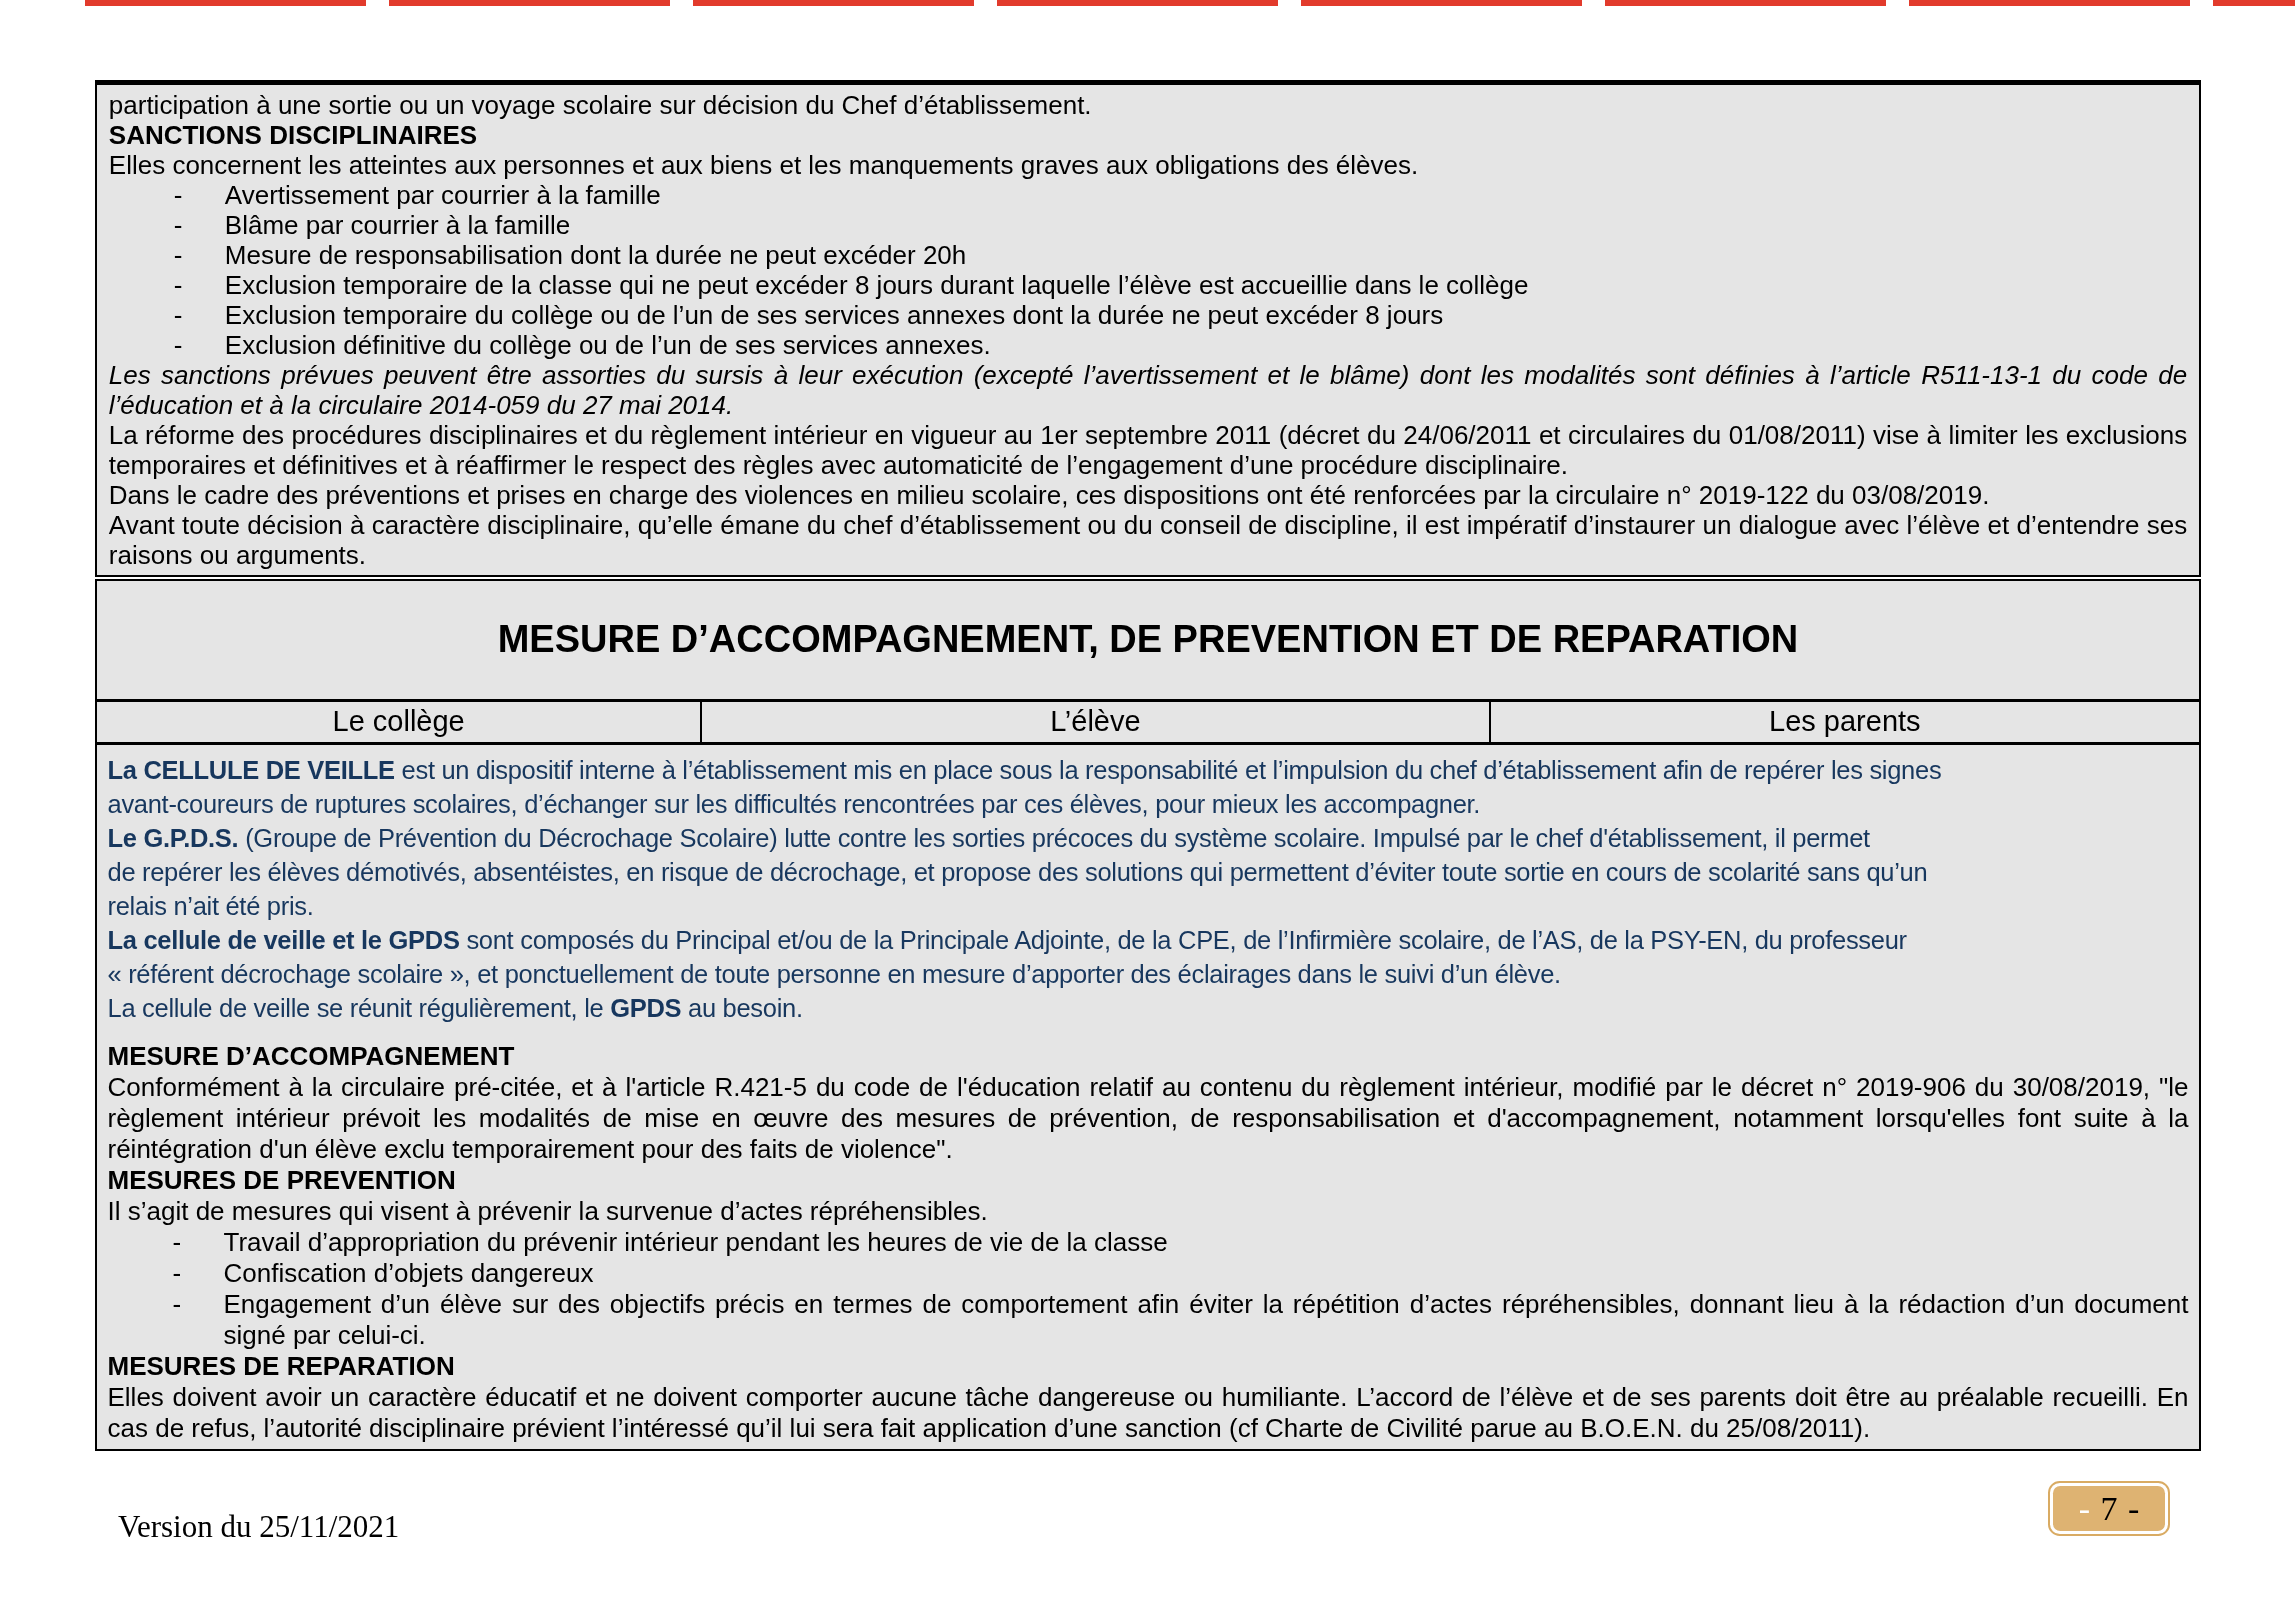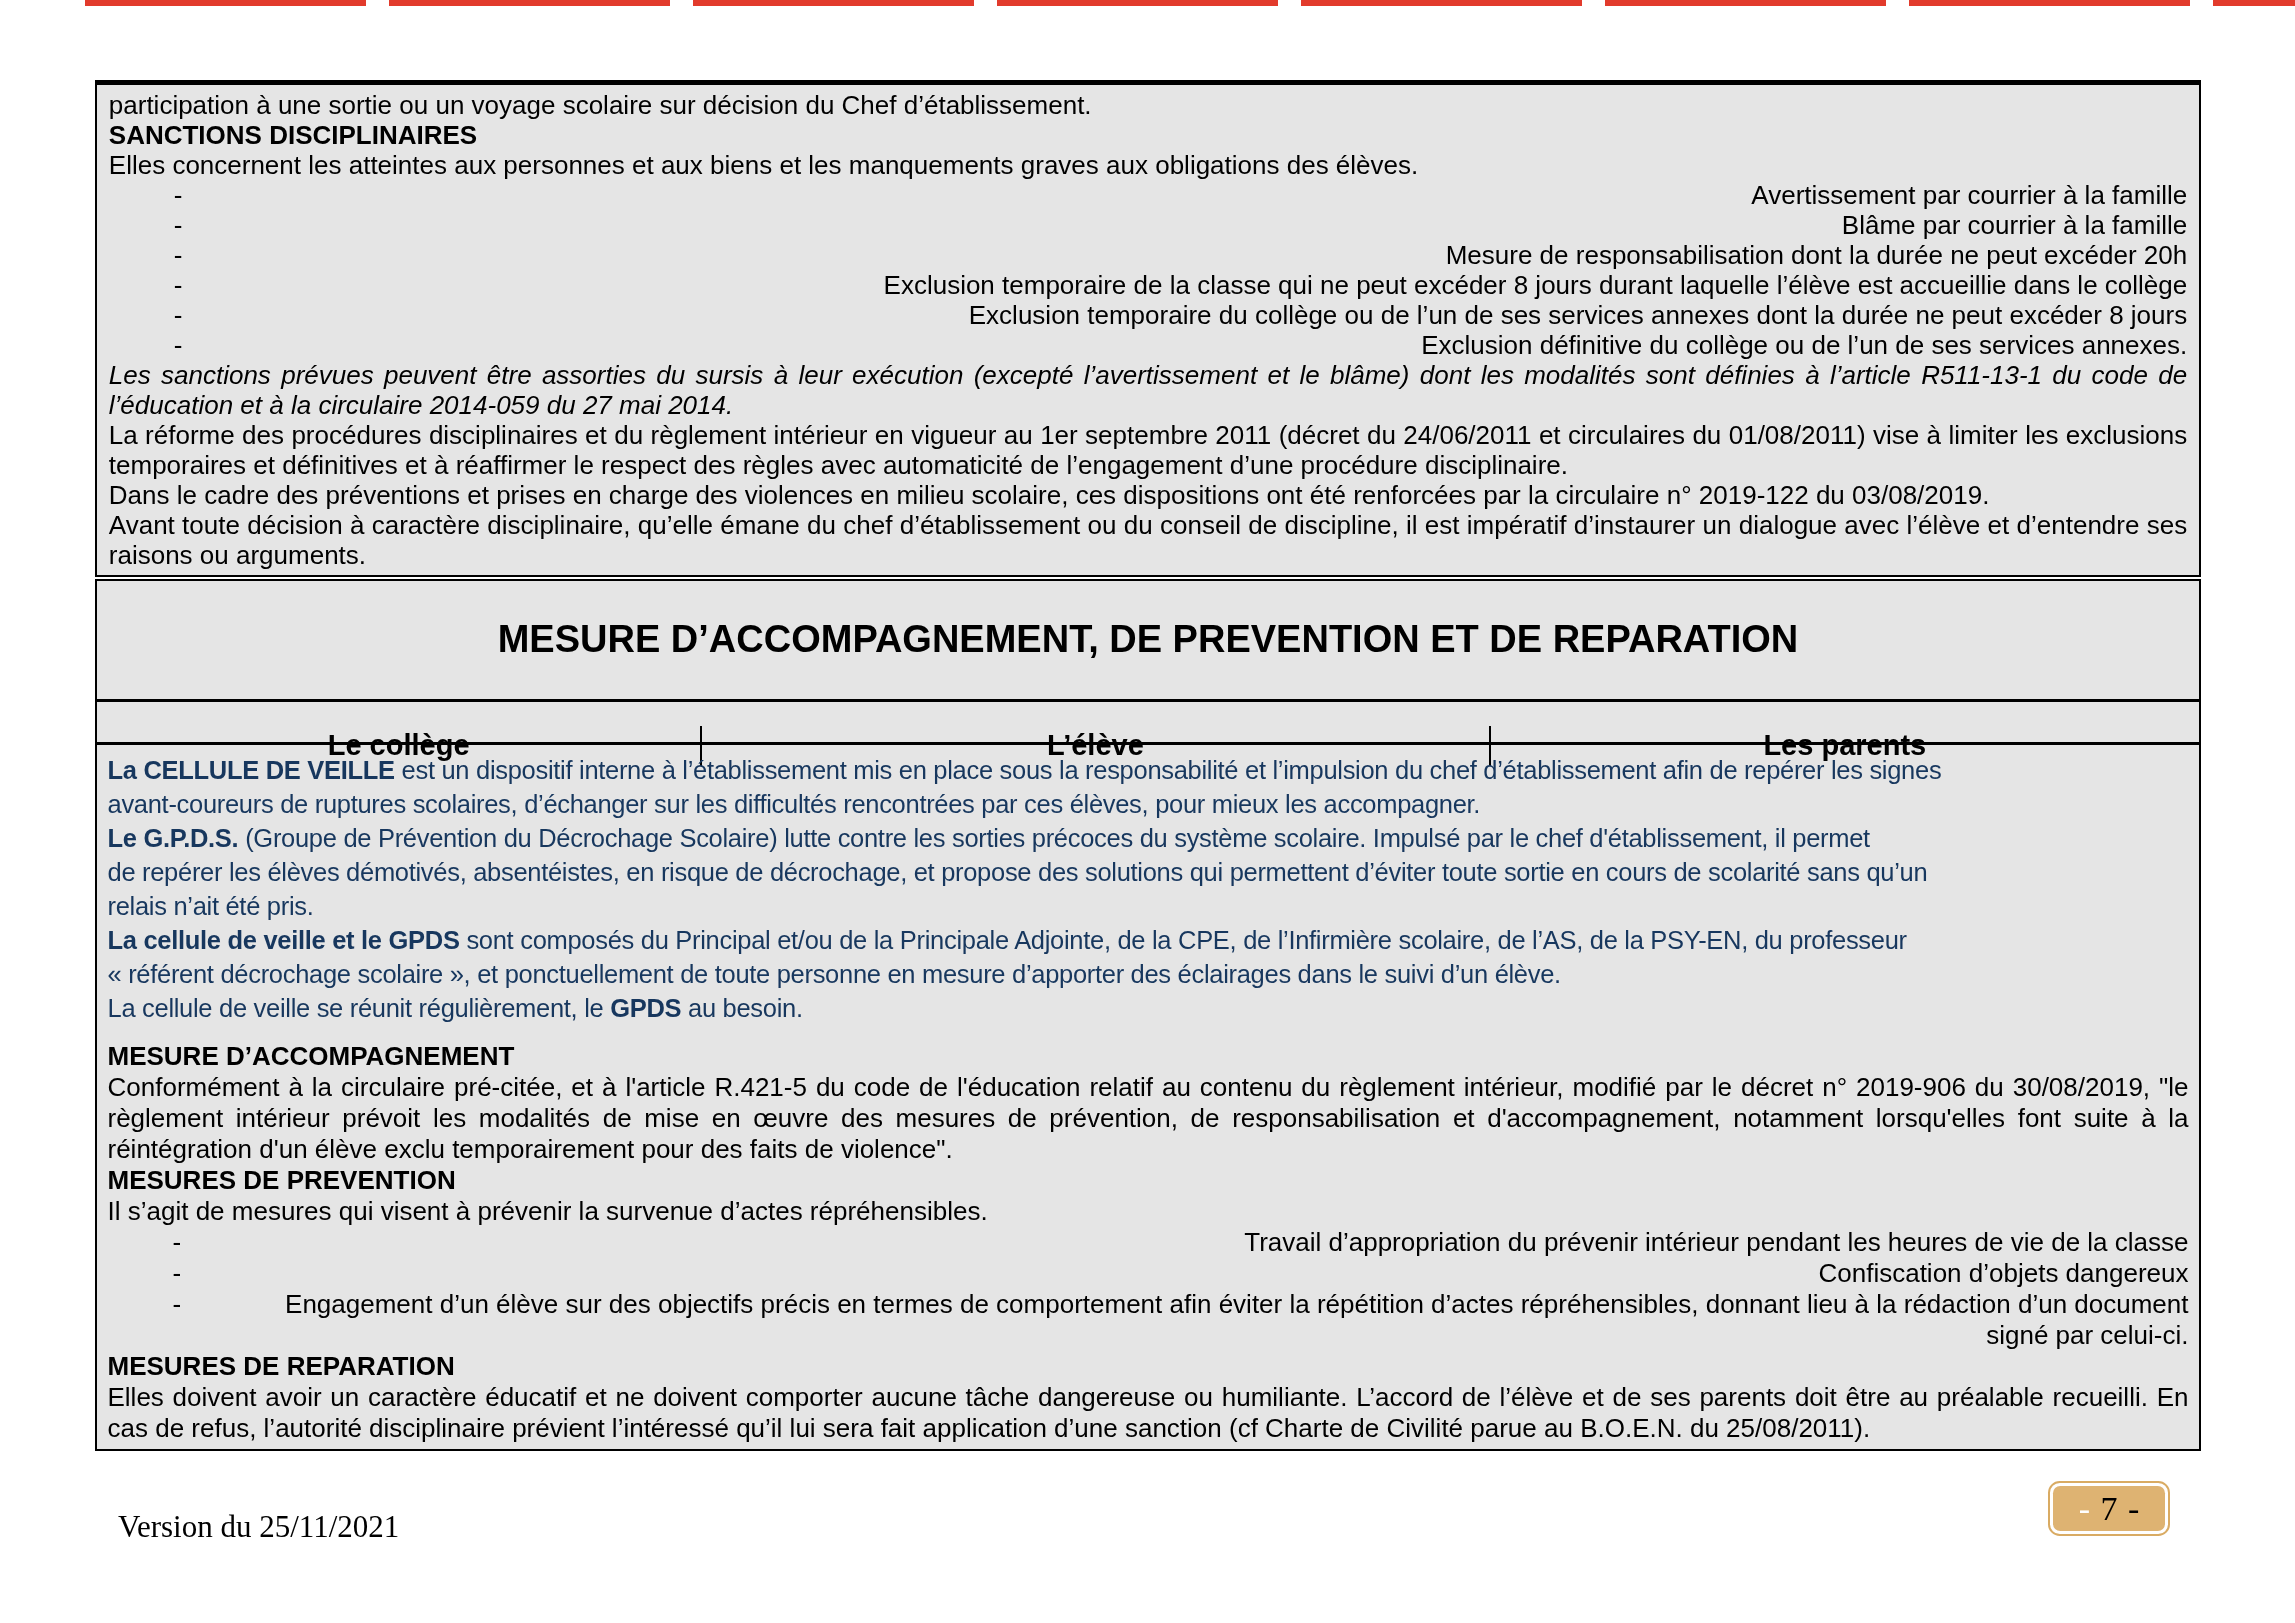--- a/index.html
+++ b/index.html
@@ -19,31 +19,31 @@
     border-top-width:5.2px;
     padding:4.6px 11.8px 5.2px 11.8px;
     font-size:26px;line-height:30px;
   }
   .box1 p{margin:0;}
   .bold{font-weight:bold;}
   .it{font-style:italic;}
   .j{text-align:justify;}
   .li{display:flex;align-items:flex-start;padding-left:65px;}
   .li .marker{width:51px;flex:0 0 51px;}
-  .li .li-text{flex:1;text-align:right;}
+  .li .li-text{flex:1;}
   .box2{margin-top:2px;}
   .title-area{
     height:118px;border-bottom:3.3px solid #000;
     display:flex;align-items:center;justify-content:center;
   }
   .title-area h1{margin:0;font-size:38px;font-weight:bold;letter-spacing:0;}
   .cols{display:flex;height:43px;border-bottom:3.3px solid #000;box-sizing:border-box;}
   .col{
     display:flex;align-items:center;justify-content:center;
-    font-weight:bold;font-size:29px;height:100%;box-sizing:border-box;margin-top:24px;
+    font-weight:normal;font-size:29px;height:100%;box-sizing:border-box;
   }
   .c1{width:28.7%;}
   .c2{width:37.6%;border-left:2px solid #000;border-right:2px solid #000;}
   .c3{flex:1;}
   .content{padding:7.9px 10.5px 5.2px 10.5px;font-size:26px;overflow:hidden;}
   .content p{margin:0;}
   .blue{color:#17375e;line-height:34px;font-size:25.5px;letter-spacing:-0.3px;}
   .bl{white-space:nowrap;}
   .bl b{font-weight:bold;}
   .black-sec{line-height:31px;}

